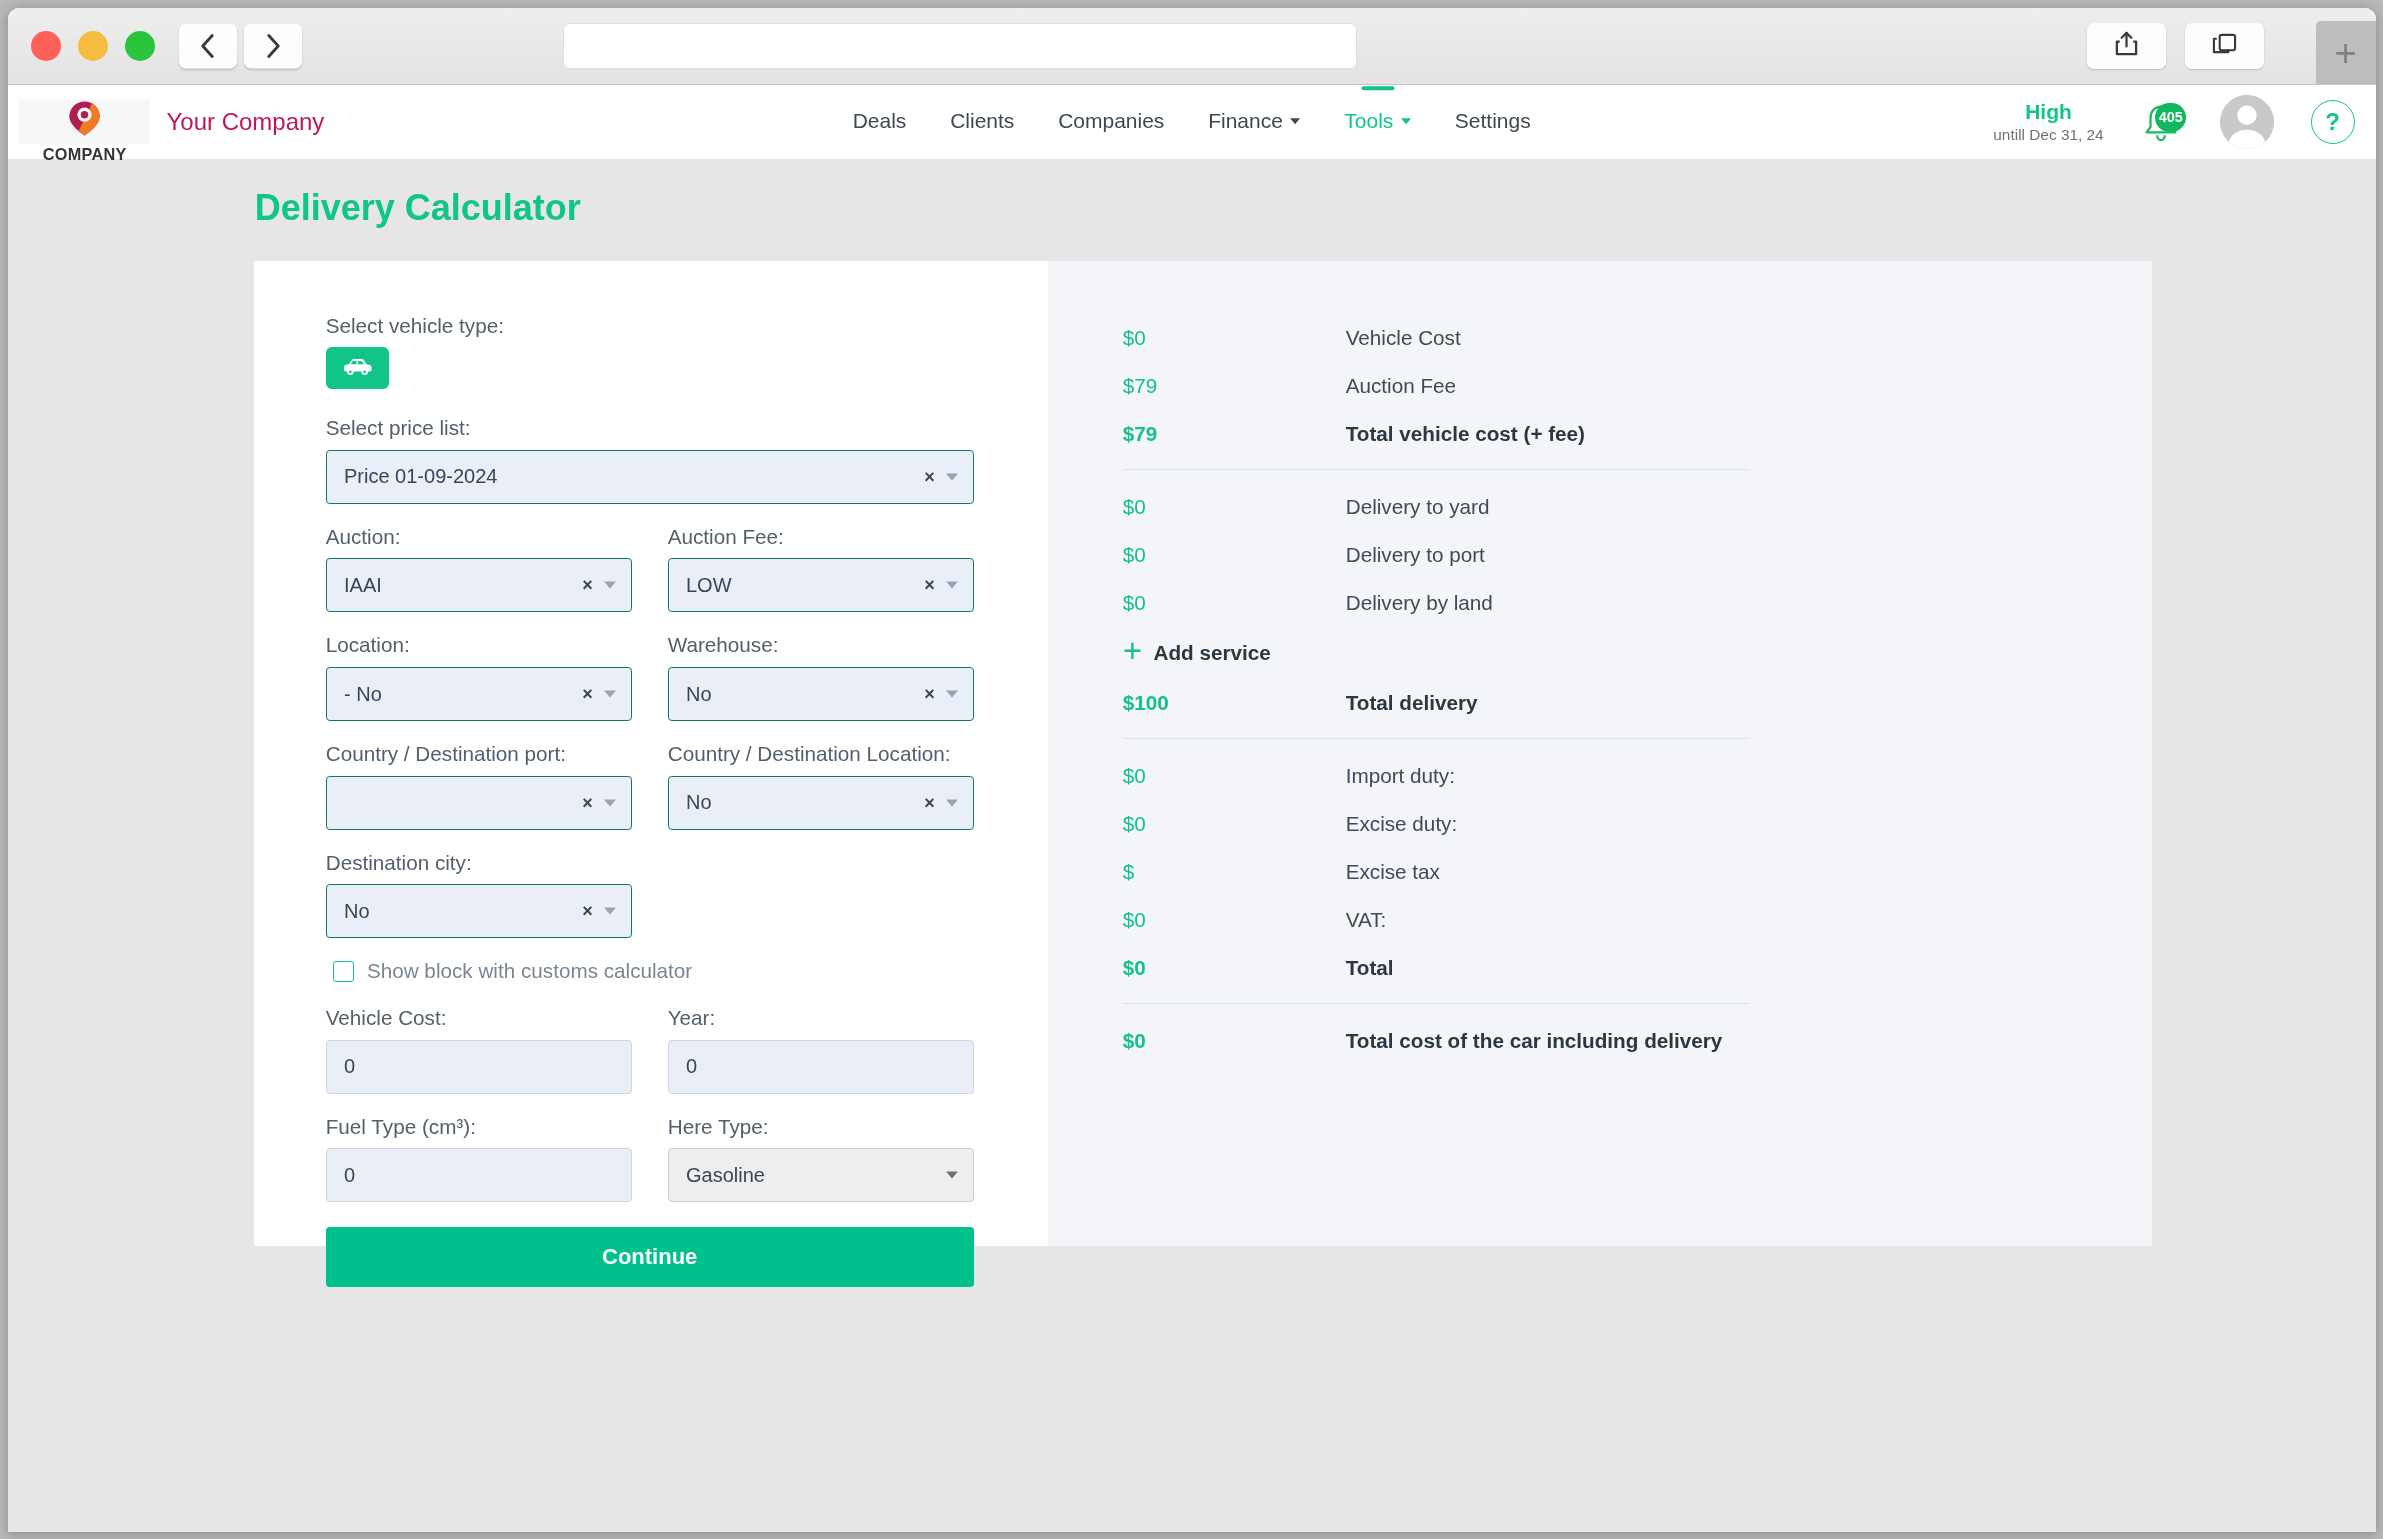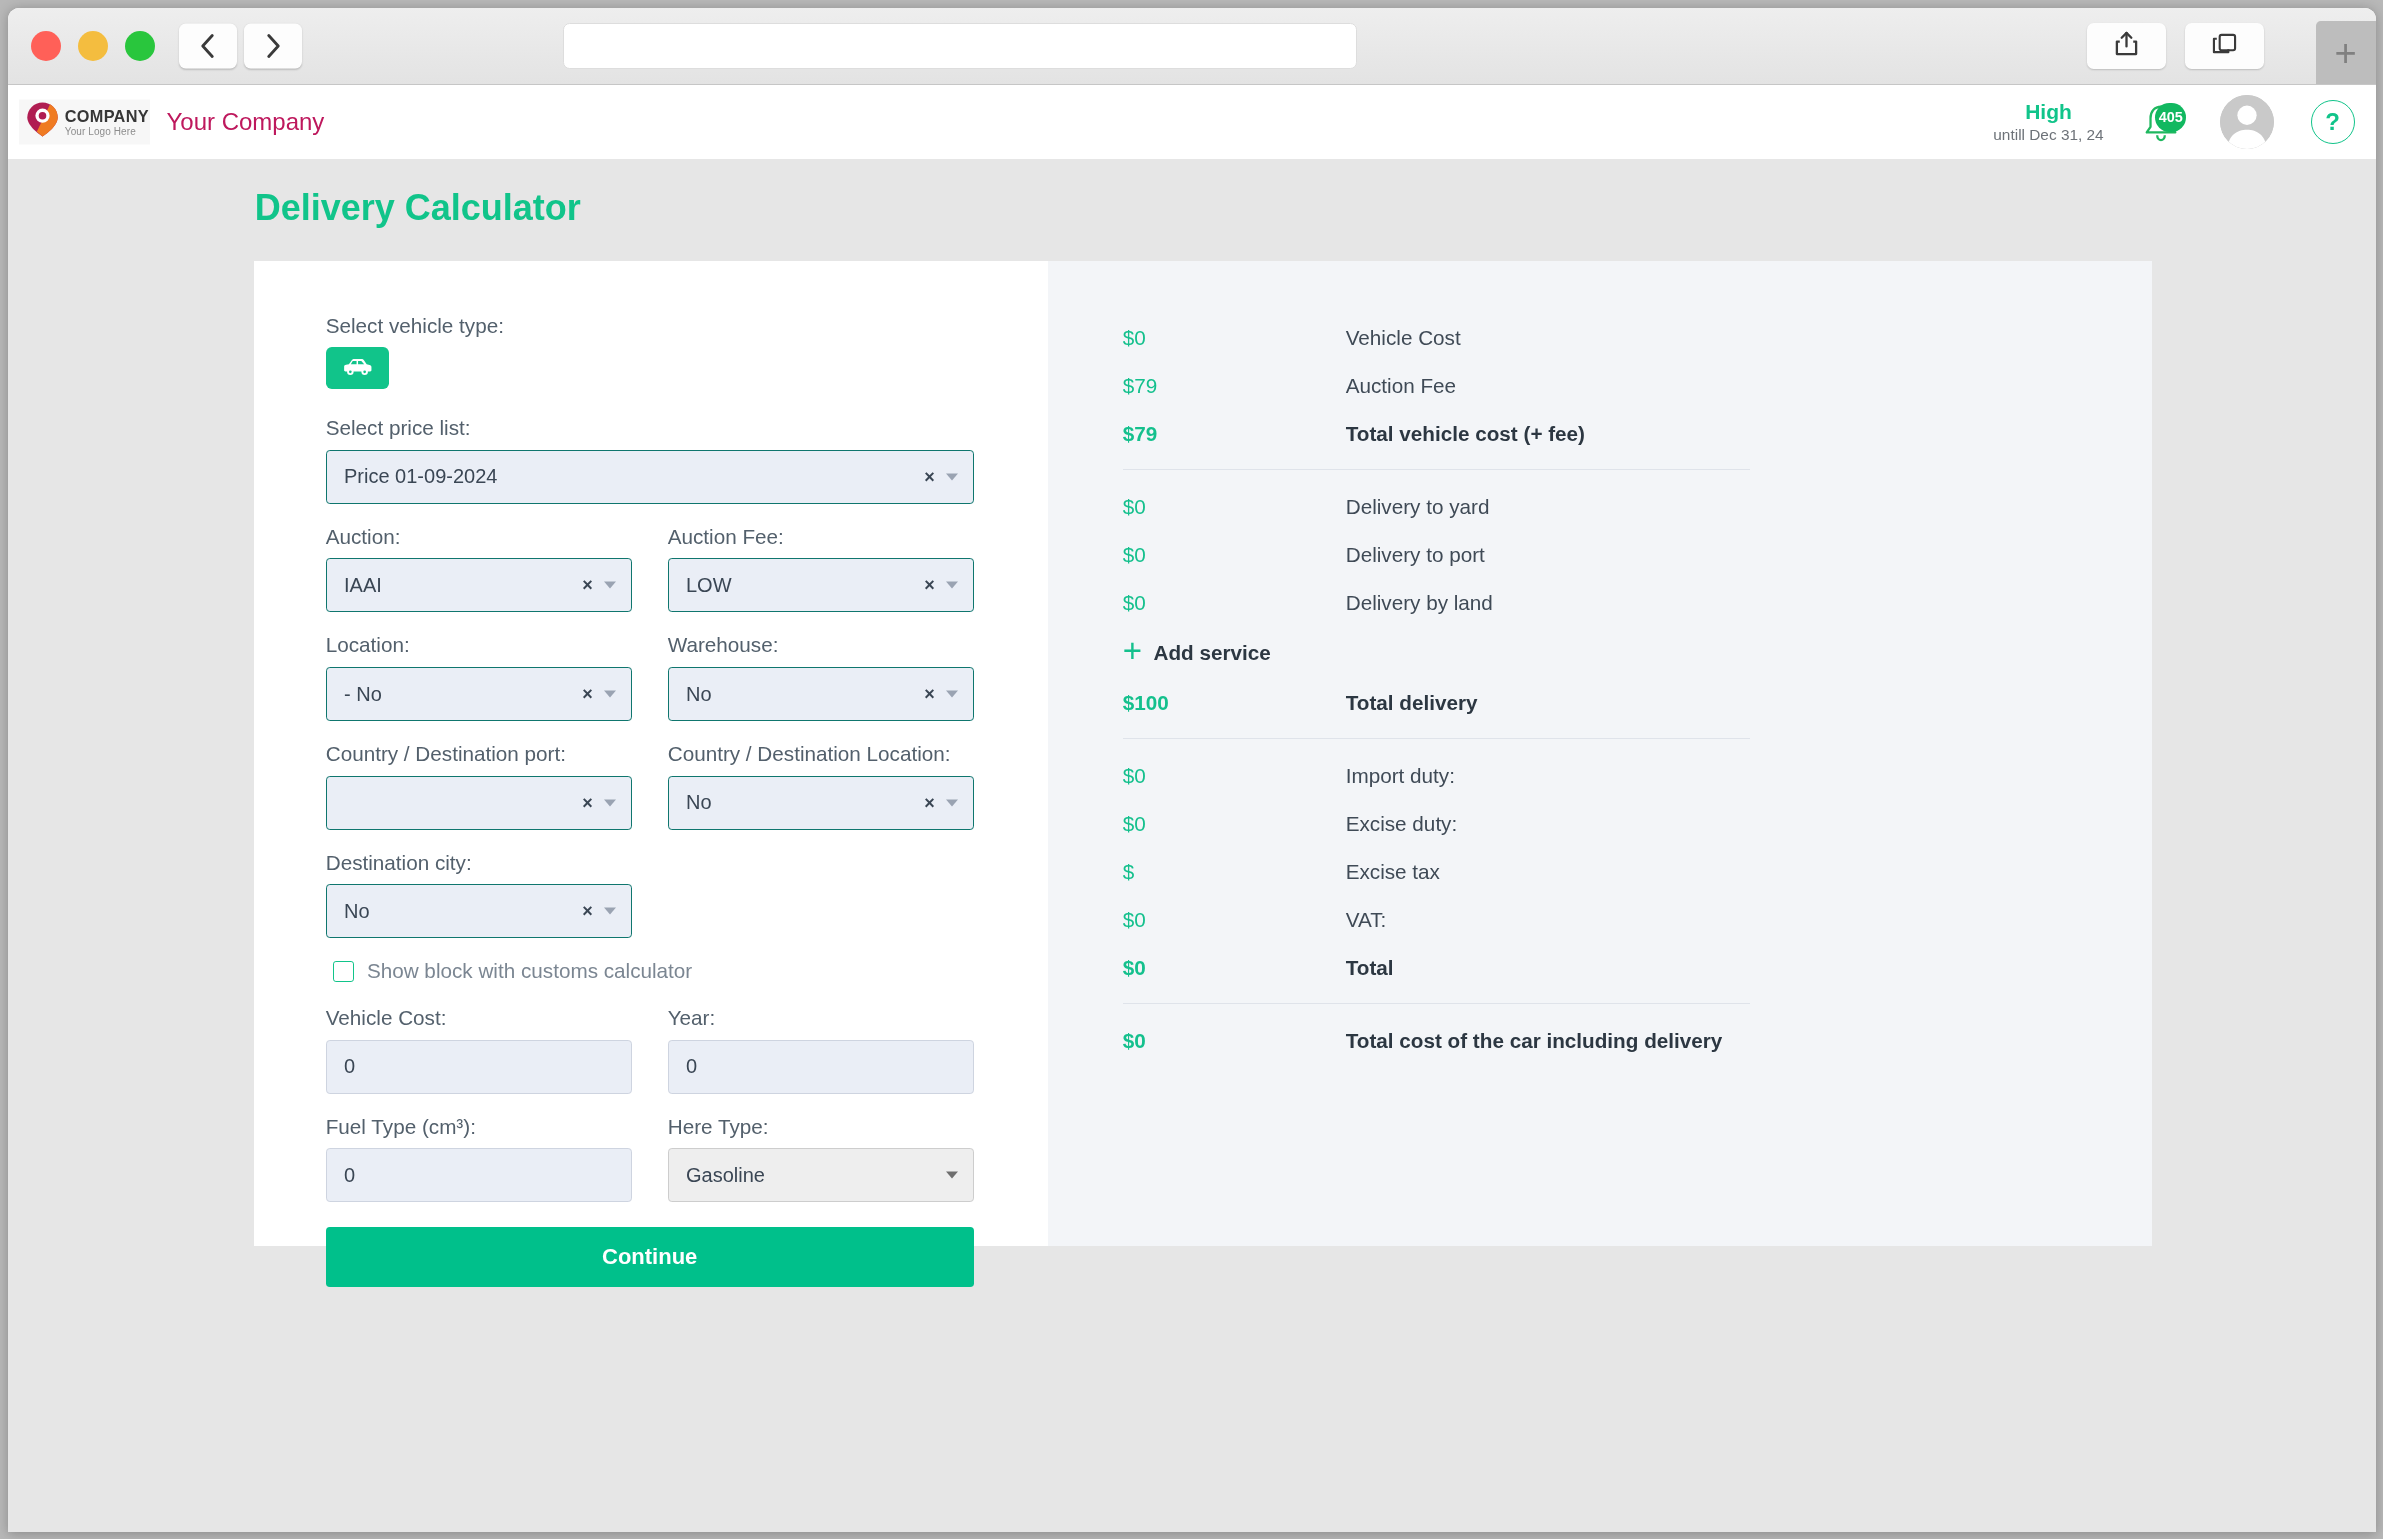--- a/index.html
+++ b/index.html
@@ -96,20 +96,21 @@
   .brand {
     position: absolute; left: 11.5px; top: 50%;
     transform: translateY(-50%);
     display: flex; align-items: center; gap: 16.3px;
   }
   .logo-box {
     width: 131px; height: 45px;
     background: #f7f7f7;
     display: flex; align-items: center; gap: 4.8px;
     padding: 0 5.8px;
+    flex-direction: column;
   }
   .logo-mark { flex: 0 0 auto; }
   .logo-text { display: flex; flex-direction: column; line-height: 1; }
   .logo-title {
     font-size: 16.3px; font-weight: bold; color: #363636;
     letter-spacing: 0.3px;
   }
   .logo-sub {
     font-size: 10px; color: #8d8d8d; margin-top: 2.9px;
     letter-spacing: 0.1px;
@@ -385,20 +386,42 @@
           </svg>
         </span>
         <span class="logo-text">
           <span class="logo-title">COMPANY</span>
           <span class="logo-sub">Your Logo Here</span>
         </span>
       </div>
       <span class="brand-name">Your Company</span>
     </div>
 
+    <nav class="mainnav">
+      <div class="navitem">
+        <span>Deals</span>
+      </div>
+      <div class="navitem">
+        <span>Clients</span>
+      </div>
+      <div class="navitem">
+        <span>Companies</span>
+      </div>
+      <div class="navitem">
+        <span>Finance</span>
+        <span class="caret"></span>
+      </div>
+      <div class="navitem active">
+        <span>Tools</span>
+        <span class="caret"></span>
+      </div>
+      <div class="navitem">
+        <span>Settings</span>
+      </div>
+    </nav>
 
     <div class="header-right">
       <div class="plan">
         <div class="plan-name">High</div>
         <div class="plan-until">untill Dec 31, 24</div>
       </div>
 
       <div class="bell-wrap">
         <span>
           <svg width="40" height="42" viewBox="0 0 42 44">

